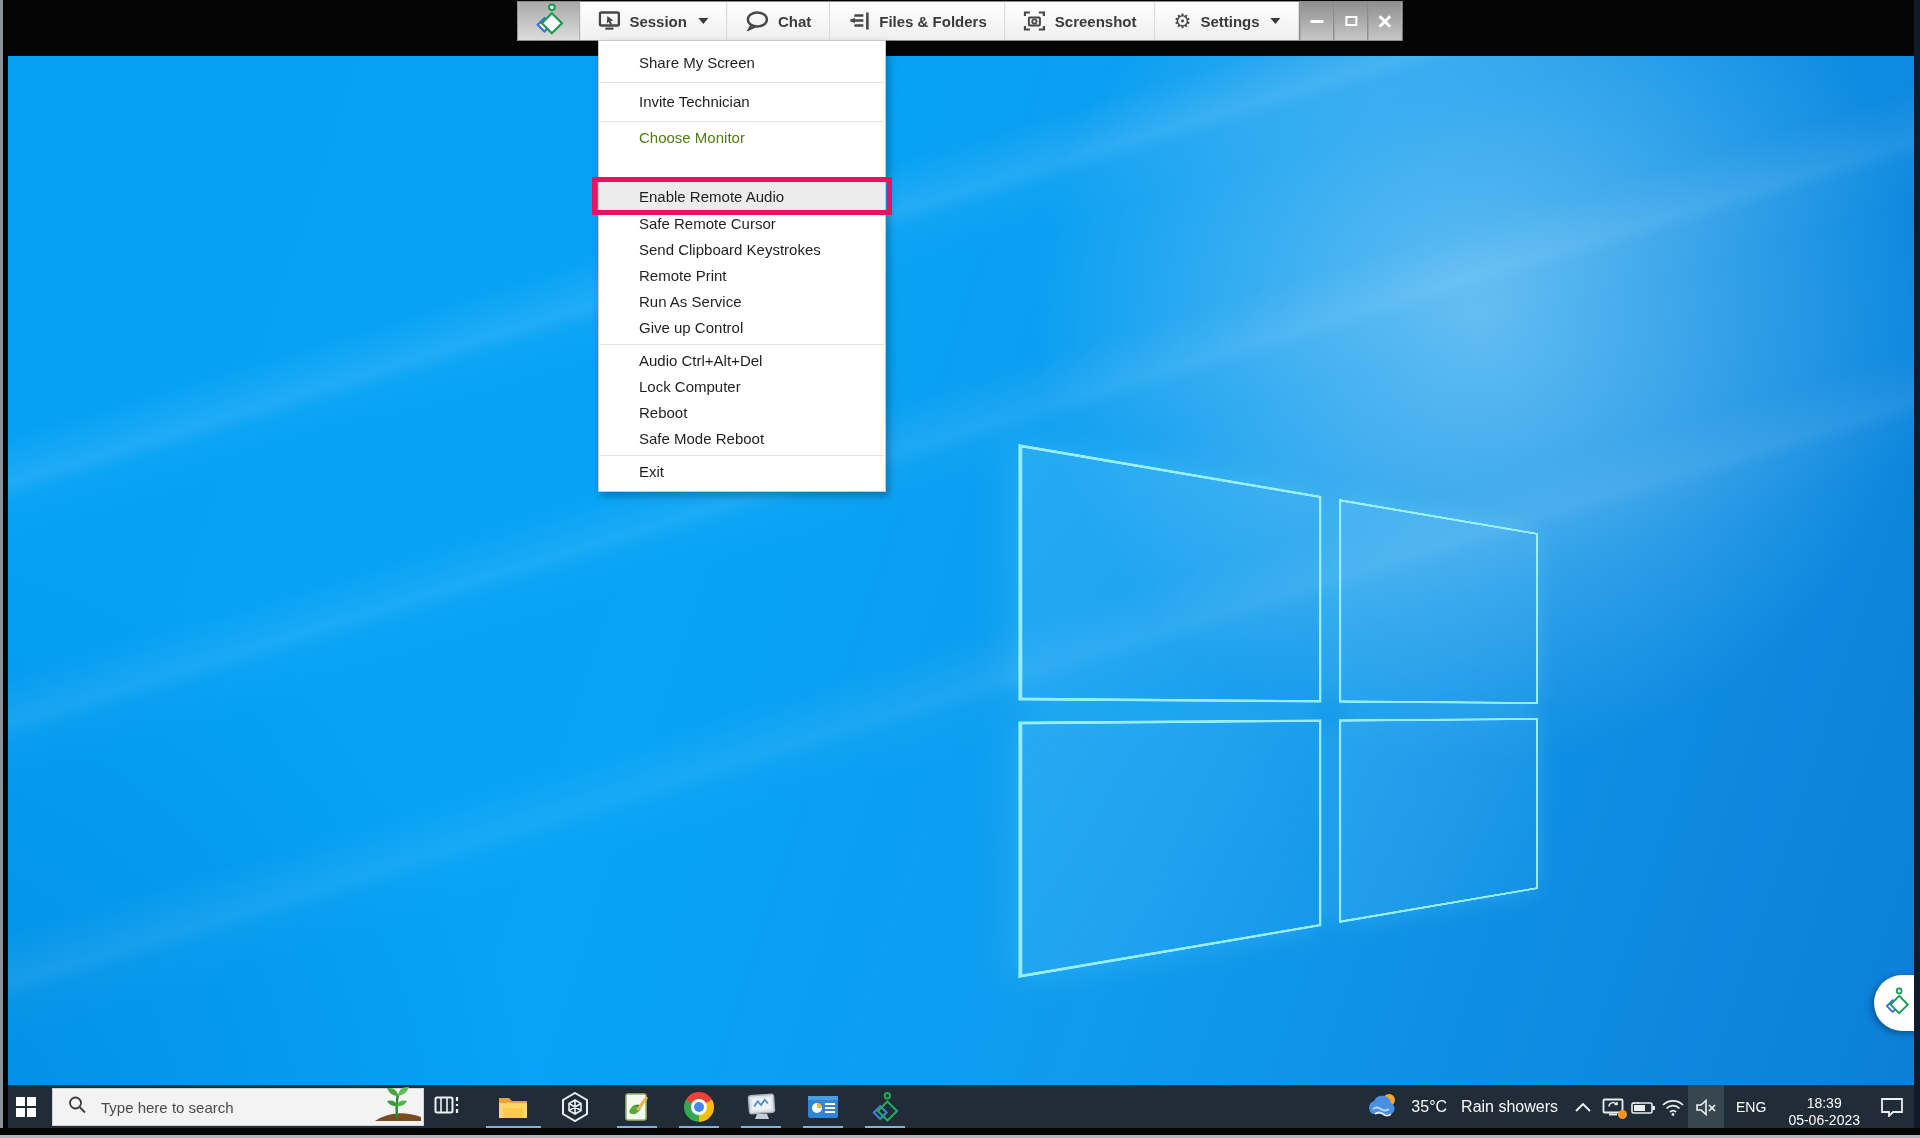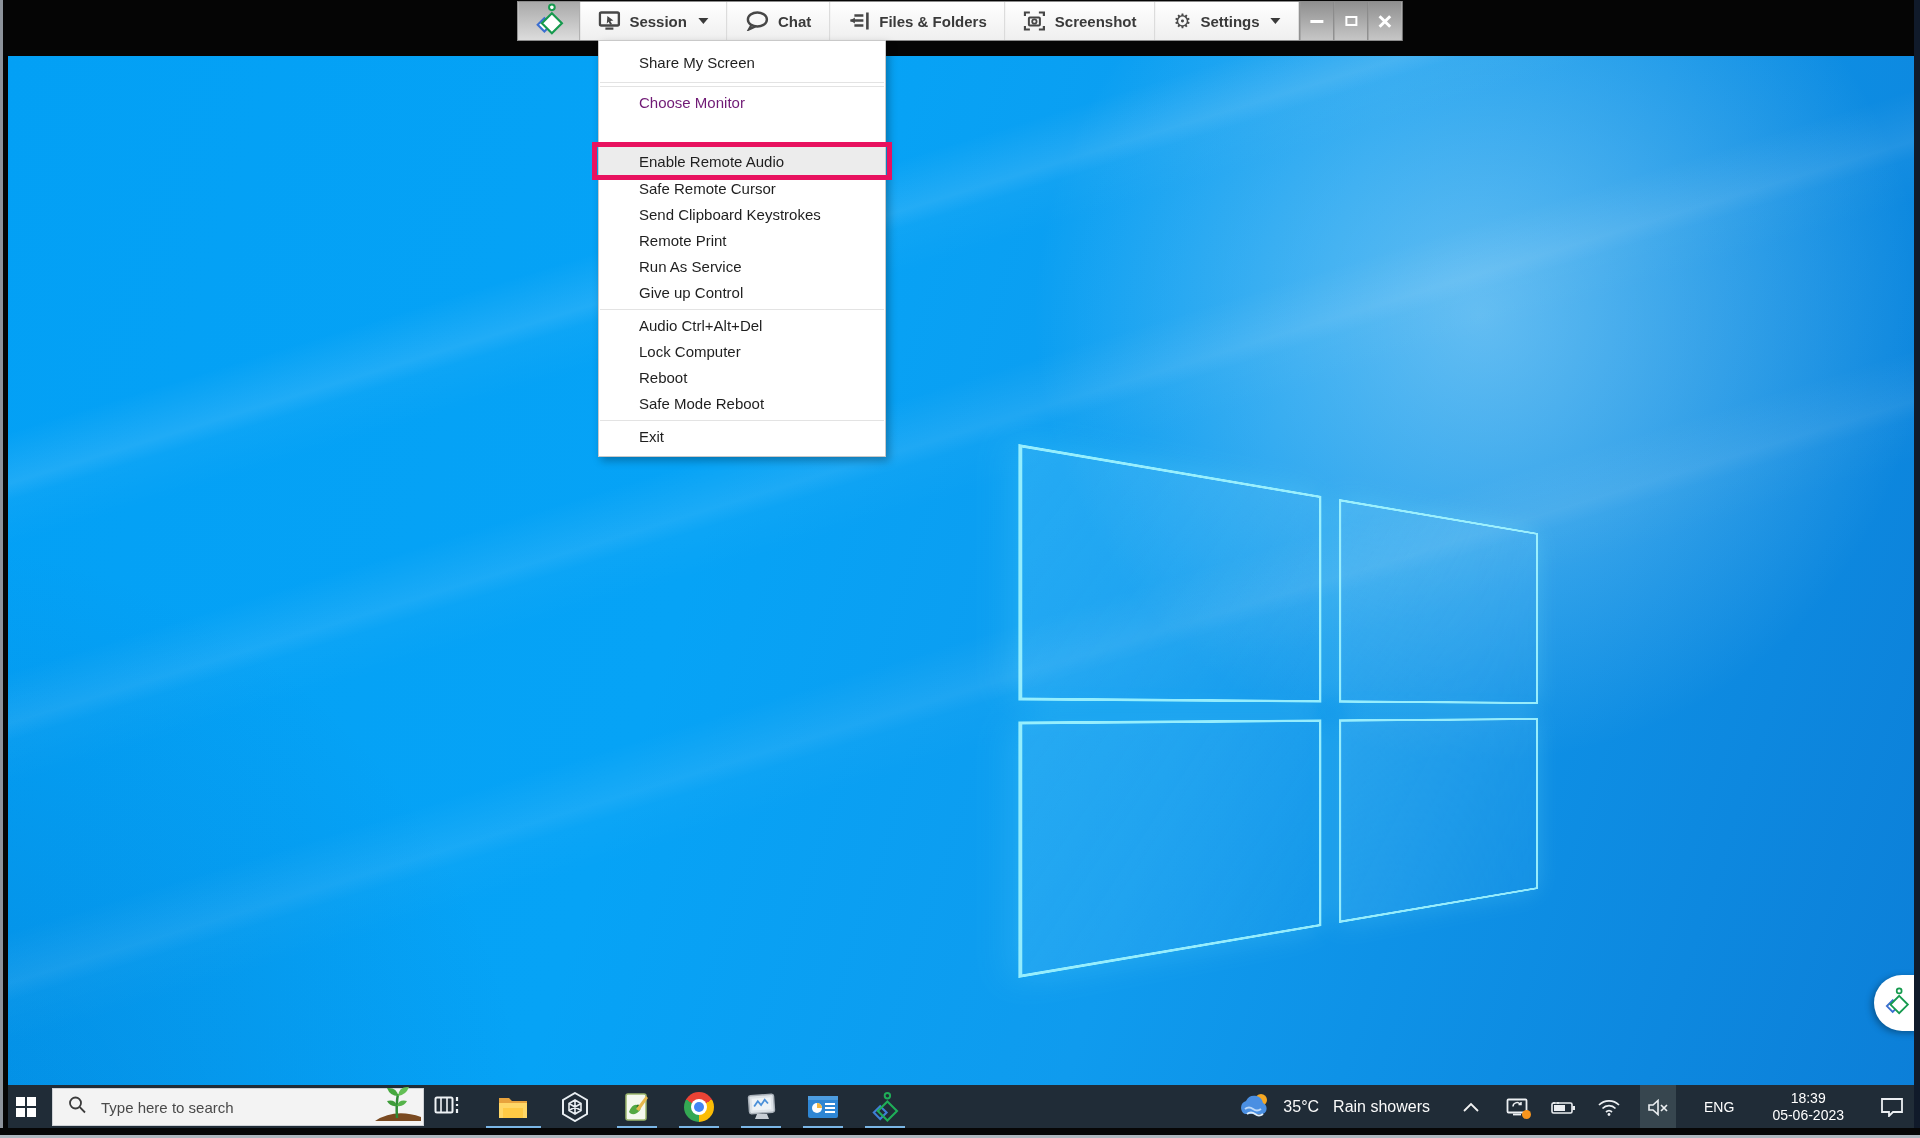--- a/index.html
+++ b/index.html
@@ -60,21 +60,21 @@
   .wc-close-glyph::before { transform:rotate(45deg); }
   .wc-close-glyph::after  { transform:rotate(-45deg); }
 
   
   .session-menu { position:absolute; left:598px; top:40px; width:288px; background:#fff;
                   border:1px solid #c9c9c9; box-shadow:3px 4px 8px rgba(0,0,0,0.28);
                   padding:6px 0; z-index:30; }
   .menu-item { height:26px; line-height:26px; padding-left:40px; font-size:15px; color:#1f1f1f;
                white-space:nowrap; cursor:pointer; }
   .menu-item.tall { height:32px; line-height:32px; }
-  .menu-item.disabled { color:#701a75; cursor:default; }
+  .menu-item.disabled { color:#4d7c0f; cursor:default; }
   .menu-sep { border-top:1px solid #e3e3e3; margin:3px 1px; }
   .menu-item.highlighted { position:relative; height:30px; line-height:30px; background:#ececec;
                border-top:1px solid #c6c6c6; border-bottom:1px solid #c6c6c6;margin-top:30px; }
   .annotation-box { position:absolute; left:-7px; right:-7px; top:-5px; bottom:-5px;
                border:5px solid #e8125f; pointer-events:none; z-index:5; }
 
   
   .float-pill { position:absolute; right:0; top:975px; width:46px; height:56px; background:#fff;
                 border-radius:28px 0 0 28px; box-shadow:-2px 2px 7px rgba(0,0,0,0.35);
                 display:flex; align-items:center; justify-content:center; z-index:55; cursor:pointer; }
@@ -90,21 +90,21 @@
   .search-box input { border:none; outline:none; background:transparent; font-size:15px; color:#0f766e;
                 width:230px; font-family:"Liberation Sans", sans-serif; }
   .search-box input::placeholder { color:#4a4a4a; opacity:1; }
   .seedling { position:absolute; right:2px; bottom:0; }
   .tv-btn, .tray-btn { height:44px; display:flex; align-items:center; justify-content:center; cursor:pointer; }
   .tv-btn { width:46px; }
   .pinned { display:flex; height:44px; margin-left:12px; }
   .pin { position:relative; width:62px; height:44px; display:flex; align-items:center; justify-content:center; cursor:pointer; }
   .pin .underline { position:absolute; bottom:0; left:11px; width:40px; height:3px; background:#7ab6e6; }
   .pin .underline.wide { left:4px; width:55px; }
-  .tray { margin-left:auto; display:flex; align-items:center; height:44px;gap:16px; }
+  .tray { margin-left:auto; display:flex; align-items:flex-end; height:44px; }
   .weather { display:flex; align-items:center; gap:10px; padding:0 10px; height:44px; cursor:pointer; }
   .weather .wtxt { color:#fafafa; font-size:16px; white-space:nowrap; }
   .weather .wtemp { margin-right:4px; }
   .tray-btn { width:30px; }
   .tray-btn.speaker { background:#37464f; width:36px; }
   .tray-lang { color:#fff; font-size:14px; padding:0 12px; height:44px; display:flex; align-items:center; cursor:pointer; }
   .tray-clock { color:#fff; font-size:14px; text-align:center; line-height:17px; padding:0 10px; cursor:pointer; }
   .action-center { width:44px; height:44px; display:flex; align-items:center; justify-content:center; cursor:pointer; margin-right:6px; }
   .tray svg { display:block; }
   .badge-dot { position:absolute; right:-3px; bottom:-2px; width:9px; height:9px; border-radius:50%; background:#f7941d; }
@@ -198,20 +198,21 @@
       </div>
       <div class="wc-btn">
         <span class="wc-close-glyph"></span>
       </div>
     </div>
   </div>
 
   <div class="session-menu">
     <div class="menu-item tall">Share My Screen</div>
     <div class="menu-sep"></div>
+    <div class="menu-item tall">Invite Technician</div>
     <div class="menu-sep"></div>
     <div class="menu-item disabled">Choose Monitor</div>
     <div class="menu-item highlighted">
       <span>Enable Remote Audio</span>
       <div class="annotation-box"></div>
     </div>
     <div class="menu-item">Safe Remote Cursor</div>
     <div class="menu-item">Send Clipboard Keystrokes</div>
     <div class="menu-item">Remote Print</div>
     <div class="menu-item">Run As Service</div>

